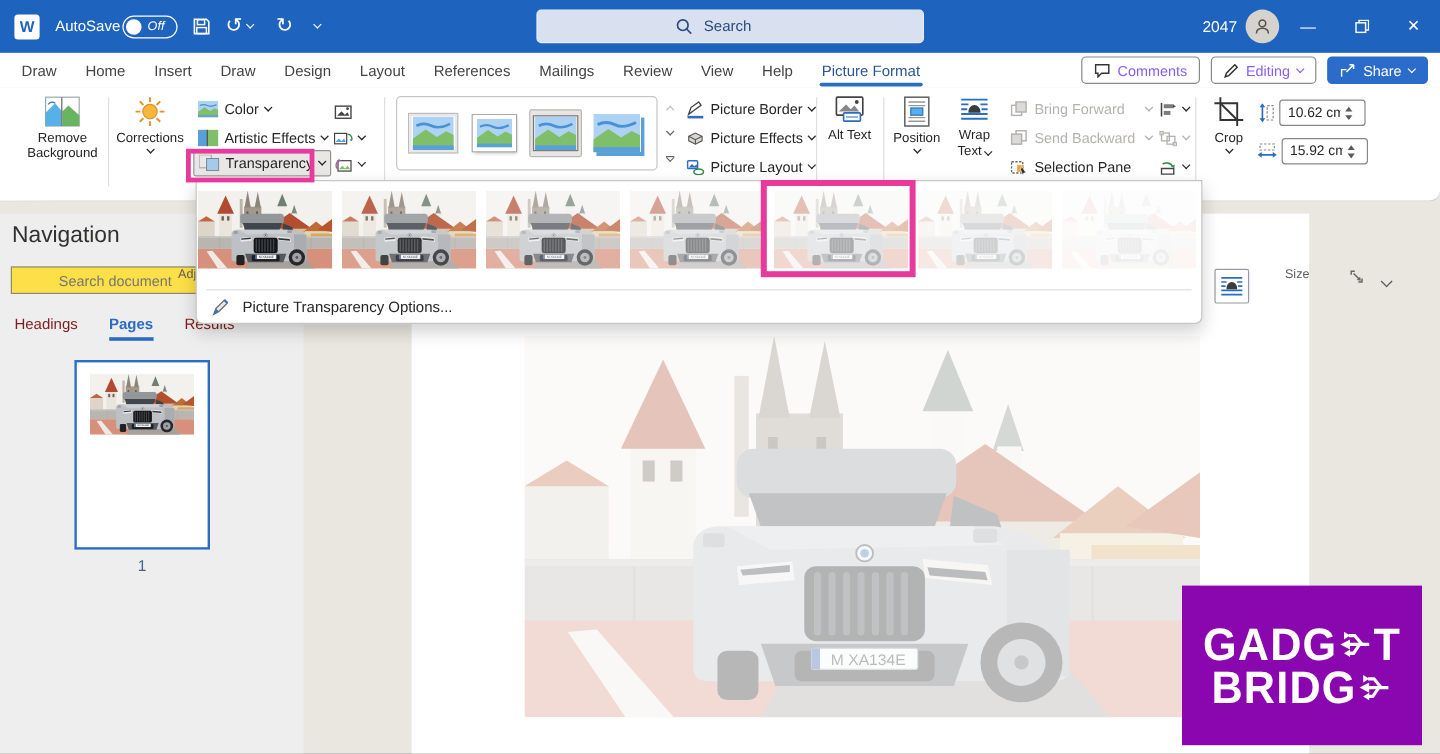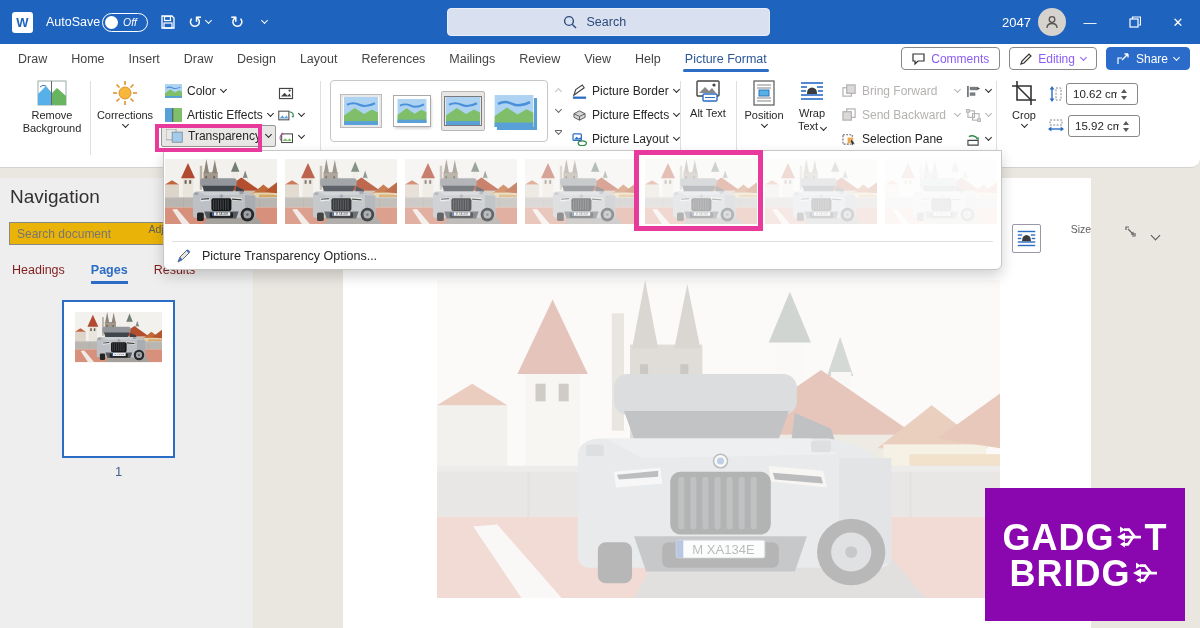--- a/index.html
+++ b/index.html
@@ -67,21 +67,21 @@
   .size-field .box{width:72px;height:22px;border:1px solid #8a8886;border-radius:3px;display:flex;align-items:center;}
   .size-field input{width:52px;border:none;outline:none;font-size:11.5px;color:#262626;padding-left:6px;background:transparent;}
   .spin{display:flex;flex-direction:column;gap:3px;margin-left:2px;}
   .tri-up{width:0;height:0;border-left:3.5px solid transparent;border-right:3.5px solid transparent;border-bottom:4px solid #5a5a5a;}
   .tri-down{width:0;height:0;border-left:3.5px solid transparent;border-right:3.5px solid transparent;border-top:4px solid #5a5a5a;}
 
   
   .workspace{position:absolute;left:0;top:178px;width:1200px;height:460px;background:#eae6e0;}
   .navpane{position:absolute;left:0;top:0;width:253px;height:460px;background:#efeeee;z-index:5;}
   .nav-title{position:absolute;left:10px;top:8px;font-size:19px;color:#323130;}
-  .nav-search{position:absolute;left:9px;top:44px;width:232px;height:23px;border:1px solid #8a8886;background:#eab308;display:flex;align-items:center;}
+  .nav-search{position:absolute;left:9px;top:44px;width:232px;height:23px;border:1px solid #8a8886;background:#fde047;display:flex;align-items:center;padding-left:32px;}
   .nav-search input{border:none;outline:none;width:180px;font-size:12px;color:#605e5c;padding-left:7px;background:transparent;}
   .nav-tabs{position:absolute;left:12px;top:85px;display:flex;gap:26px;}
   .nav-tab{font-size:12.5px;color:#7f1d1d;position:relative;white-space:nowrap;}
   .nav-tab.active{color:#2b6cc4;font-weight:bold;}
   .nav-tab.active:after{content:"";position:absolute;left:0;right:0;bottom:-7px;height:2.6px;background:#2b6cc4;}
   .page-thumb{position:absolute;left:62px;top:122px;width:113px;height:158px;background:#fff;border:2px solid #2b6cc4;}
   .page-thumb svg{position:absolute;left:11px;top:9px;}
   .thumb-num{position:absolute;left:62px;top:286px;width:113px;text-align:center;font-size:13px;color:#44628e;}
   .page{position:absolute;left:343px;top:0;width:748px;height:460px;background:#fff;z-index:1;}
   .doc-image{position:absolute;left:437px;top:102px;width:563px;height:318px;z-index:2;}

